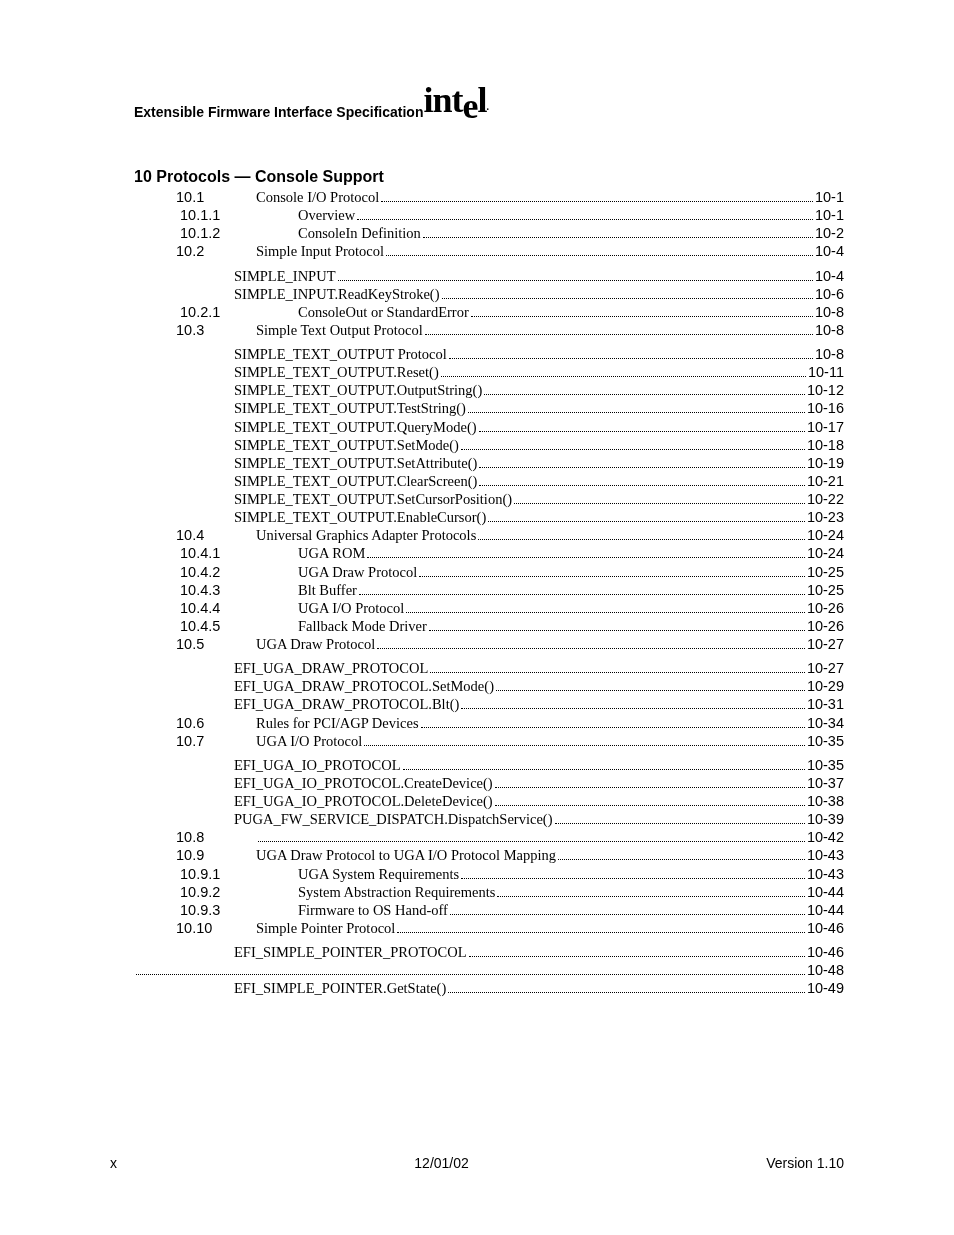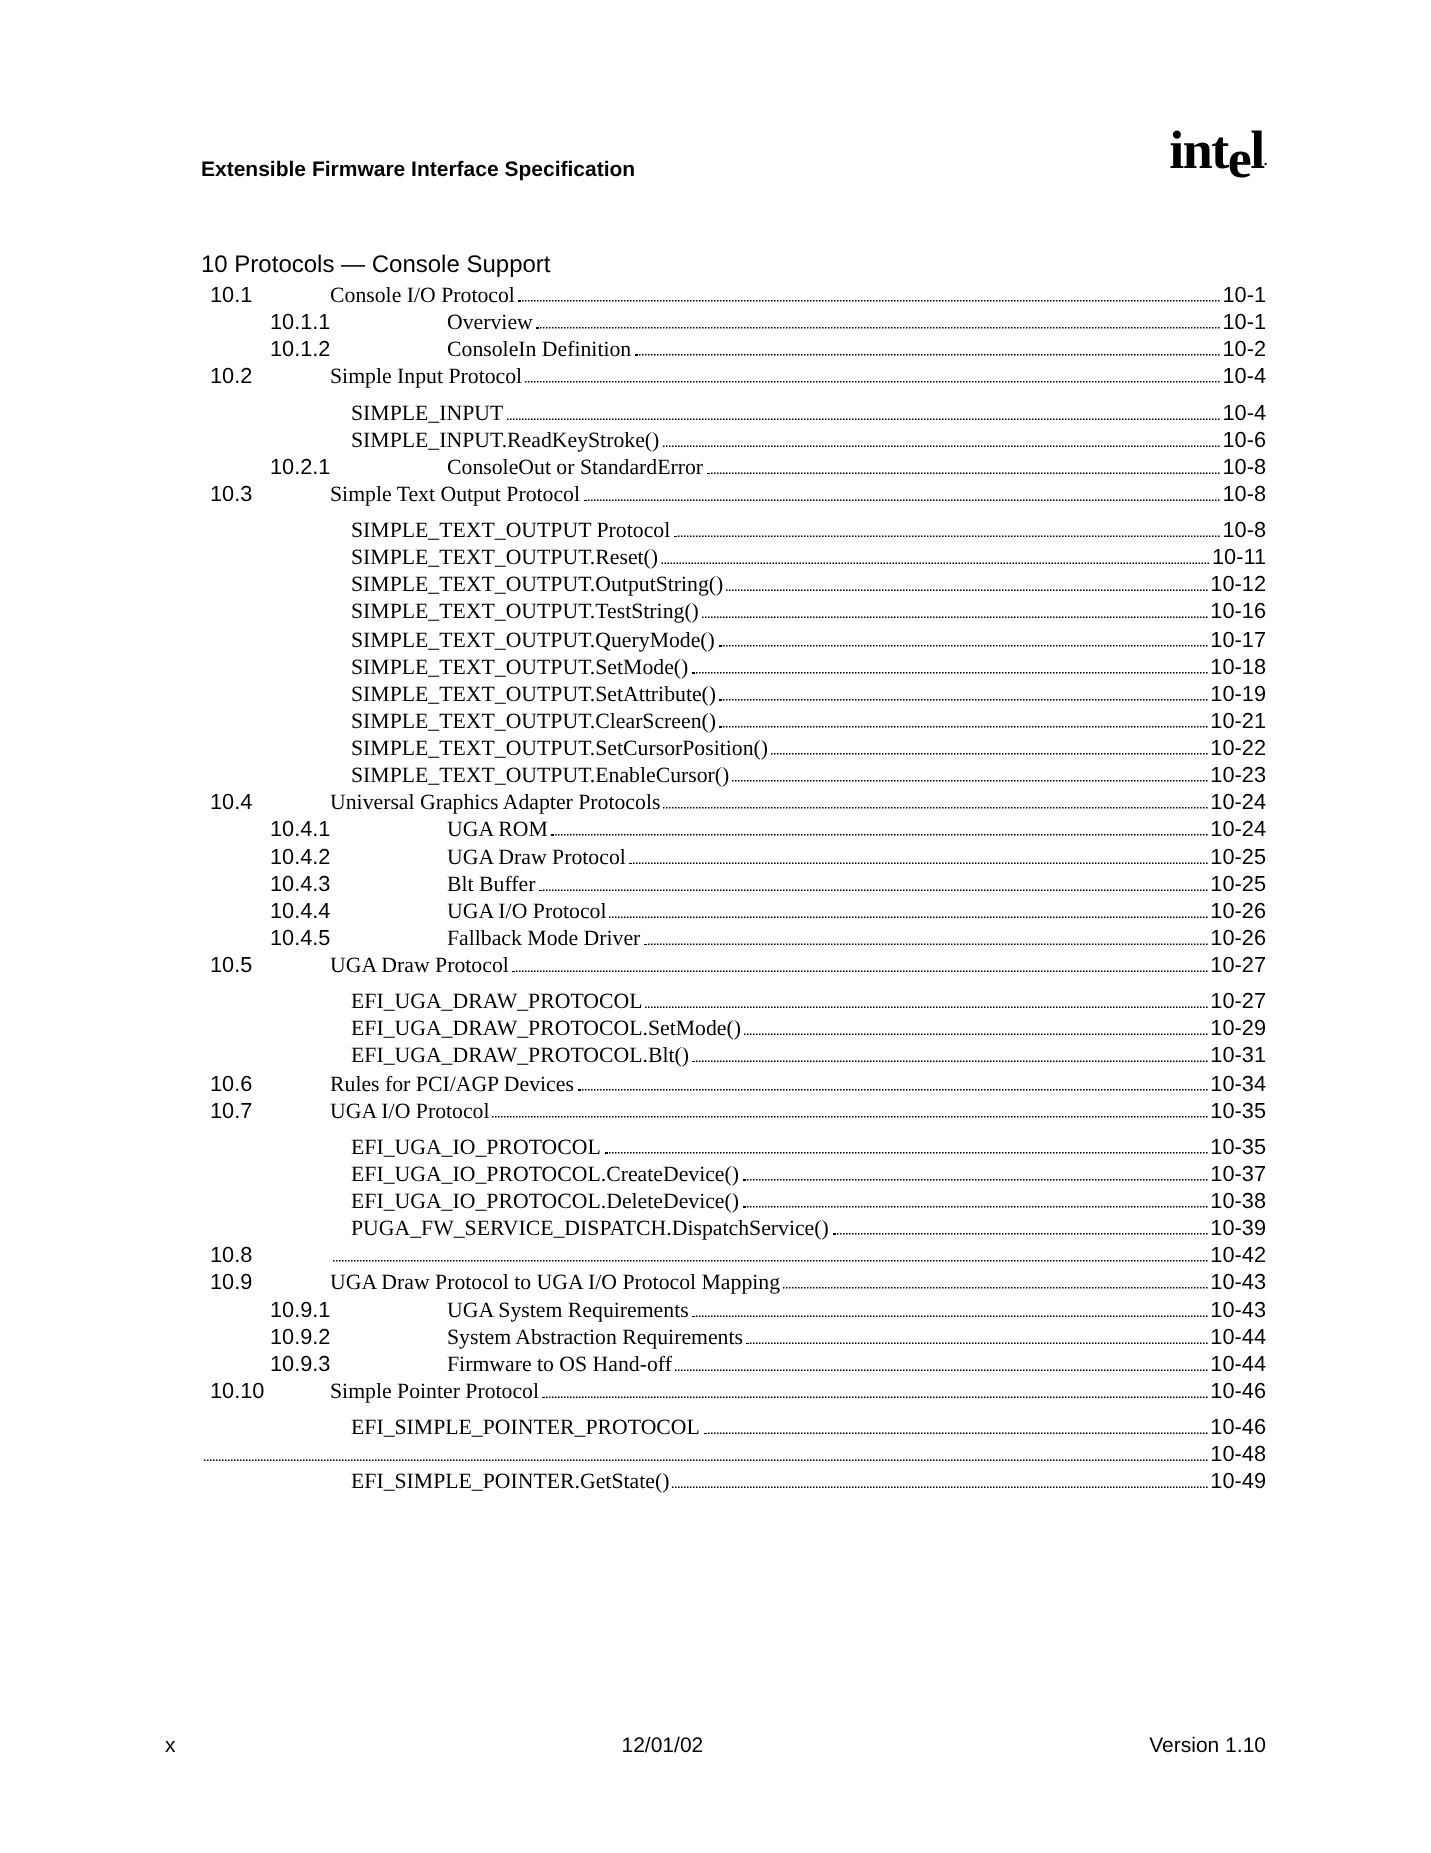--- a/index.html
+++ b/index.html
@@ -14,21 +14,20 @@
     box-sizing: border-box;
   }
   .page {
     padding: 84px 110px 0 134px;
     box-sizing: border-box;
     position: relative;
     height: 100%;
   }
   .header-row {
     display: flex;
-    justify-content: space-between;
     align-items: flex-end;
     margin-bottom: 6px;
   }
   .doc-title {
     font-size: 14px;
     font-weight: bold;
   }
   .logo {
     font-family: "Times New Roman", serif;
     font-size: 36px;
@@ -37,21 +36,21 @@
     line-height: 1;
     position: relative;
     top: -2px;
   }
   .logo .e-drop {
     position: relative;
     top: 6px;
   }
   .section-title {
     font-size: 16px;
-    font-weight: normal;
+    font-weight: bold;
     margin-top: 48px;
     margin-bottom: 2px;
   }
   .toc {
     font-size: 14.5px;
     line-height: 1.25;
   }
   .toc-row {
     display: flex;
     white-space: nowrap;
@@ -67,21 +66,21 @@
   }
   .toc-dots {
     flex: 1 1 auto;
     border-bottom: 1.4px dotted #000;
     margin: 0 2px 3px 2px;
     min-width: 8px;
   }
   .toc-page {
     flex: 0 0 auto;
   }
-  .indent-0 .toc-num { width: 80px; padding-left: 6px; }
+  .indent-0 .toc-num { width: 80px; padding-left: 6px; margin-left: 36px; }
   .indent-1 .toc-num { width: 118px; padding-left: 46px; }
   .indent-2 .toc-label { padding-left: 100px; }
   .indent-2 .toc-num { width: 0; }
   .group-gap { height: 6px; }
   .footer {
     position: absolute;
     bottom: 64px;
     left: 110px;
     right: 110px;
     display: flex;

